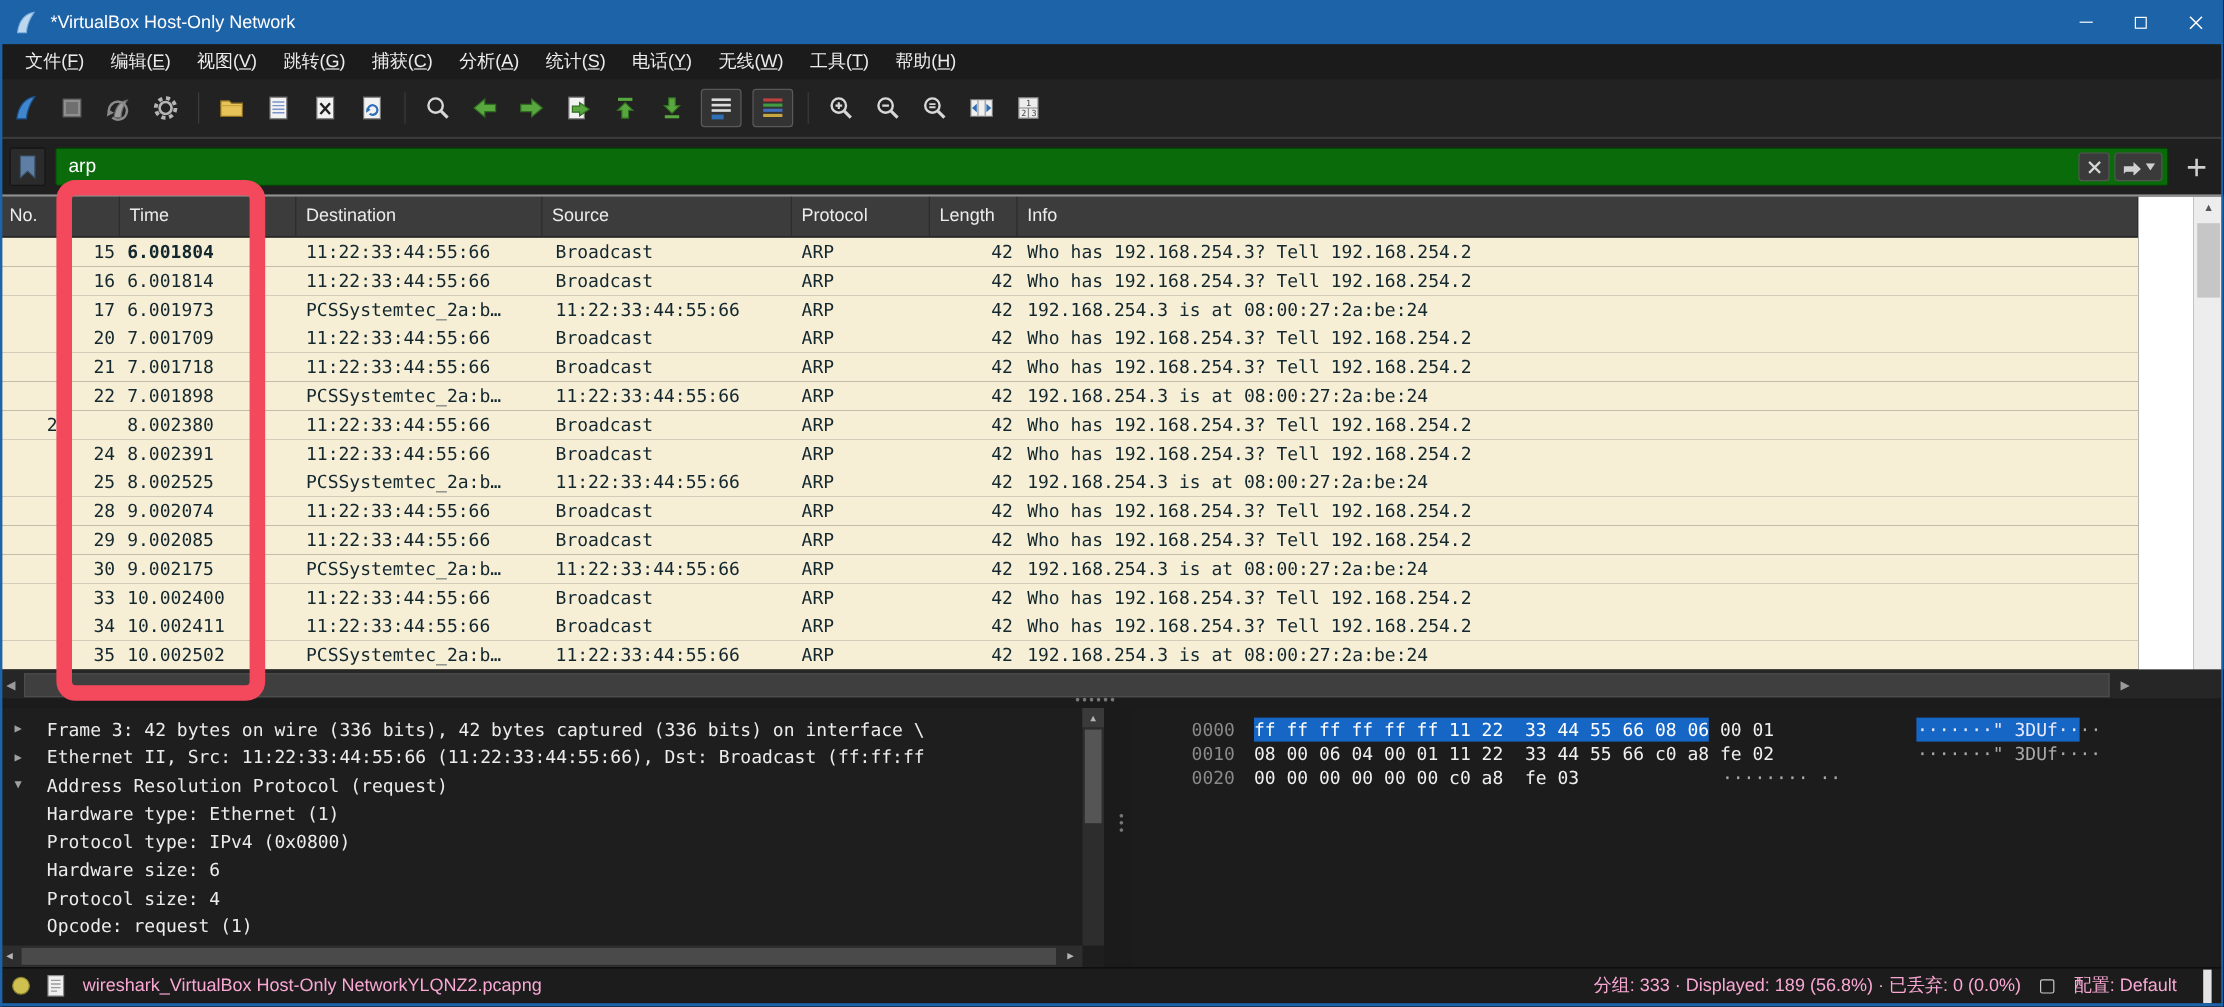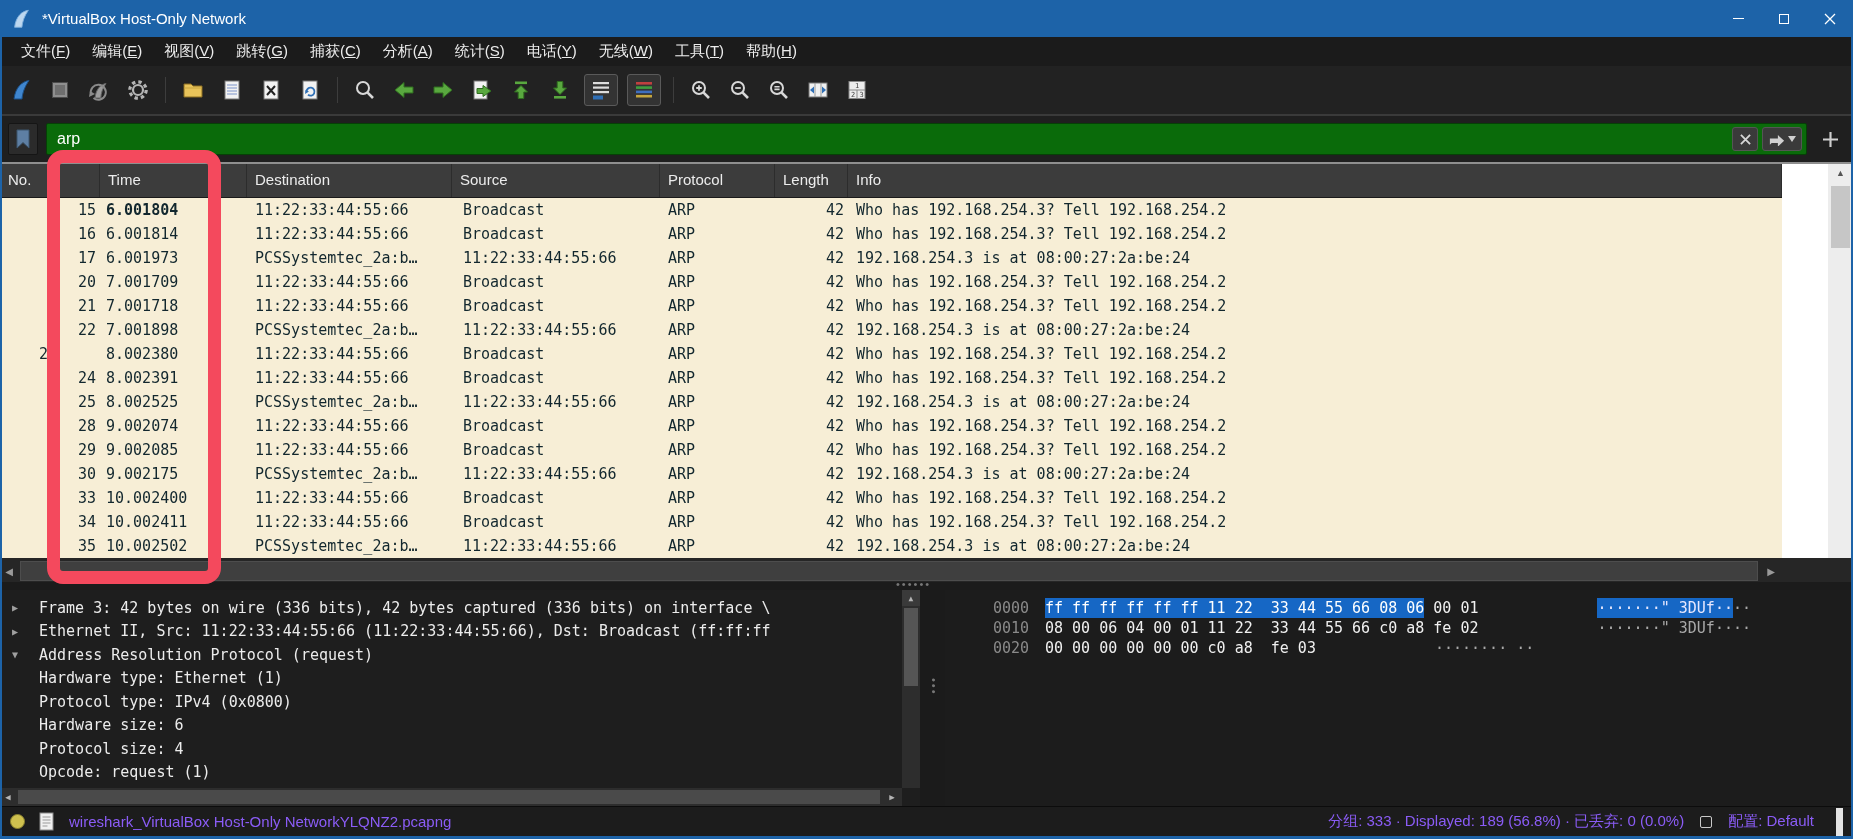--- a/index.html
+++ b/index.html
@@ -77,21 +77,21 @@
   .hexpane{position:absolute;left:945px;top:0;right:0;height:216px;background:#1c1c1c;padding-top:8px;font-size:15px;}
   .hexline{height:20px;display:flex;white-space:pre;color:#f0f0f0;margin-left:40px;}
   .hexline span{display:inline-block;height:20px;line-height:20px;white-space:pre;}
   .off{color:#8a8a8a;margin-left:8px;width:38px;}
   .bytes{margin-left:14px;}
   .asc{margin-left:119px;color:#a9a9a9;}
   .hl{background:var(--selection-blue,#1667c5);color:#fff;}
   .asc .hl{color:#e8e8ff;}
 
   
-  .statusbar{position:absolute;top:806px;left:0;width:1853px;height:30px;background:#1c1c1c;border-top:1px solid #0c0c0c;display:flex;align-items:center;padding:0 10px;color:#8b5cf6;font-size:15px;}
+  .statusbar{position:absolute;top:806px;left:0;width:1853px;height:30px;background:#1c1c1c;border-top:1px solid #0c0c0c;display:flex;align-items:center;padding:0 10px;color:#f9a8d4;font-size:15px;}
   .expert-dot{width:15px;height:15px;border-radius:50%;background:#cfc14f;border:1px solid #89802e;}
   .cmticon{margin-left:14px;display:flex;}
   .fname{margin-left:14px;}
   .sb-right{margin-left:auto;display:flex;align-items:center;gap:16px;}
   .profile-ic{width:12px;height:12px;border:1.5px solid #c9c9c9;border-radius:2px;}
   .grip{width:7px;height:28px;background:#e4e4e4;margin-left:6px;}
   .bottomblue{position:absolute;top:836px;left:0;width:1853px;height:3px;background:var(--titlebar,#1d63a8);}
   .edgeL{position:absolute;left:0;top:0;width:2px;height:839px;background:var(--titlebar,#1d63a8);z-index:40;}
   .edgeR{position:absolute;right:0;top:0;width:2px;height:839px;background:var(--titlebar,#1d63a8);z-index:40;}
 

